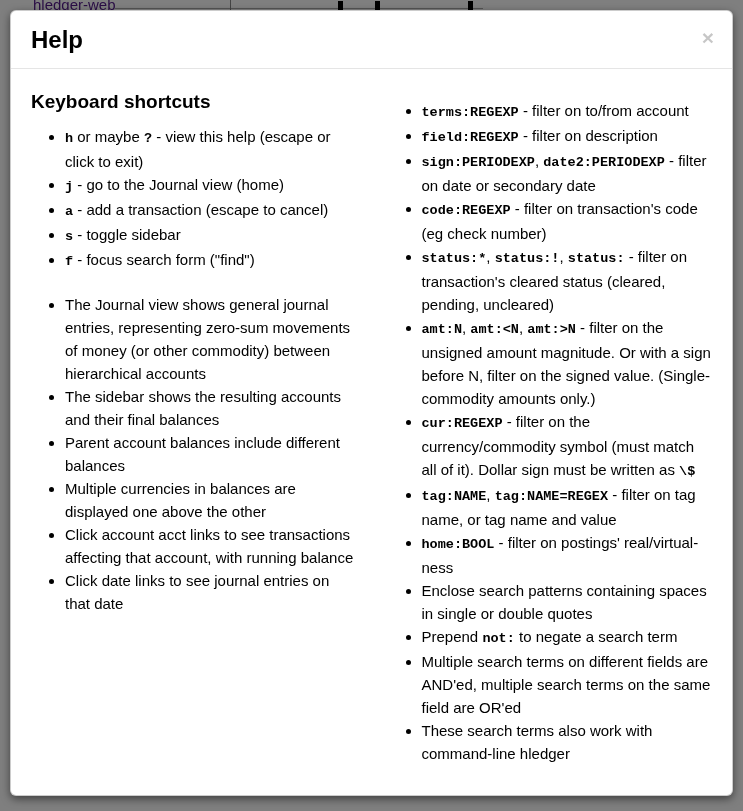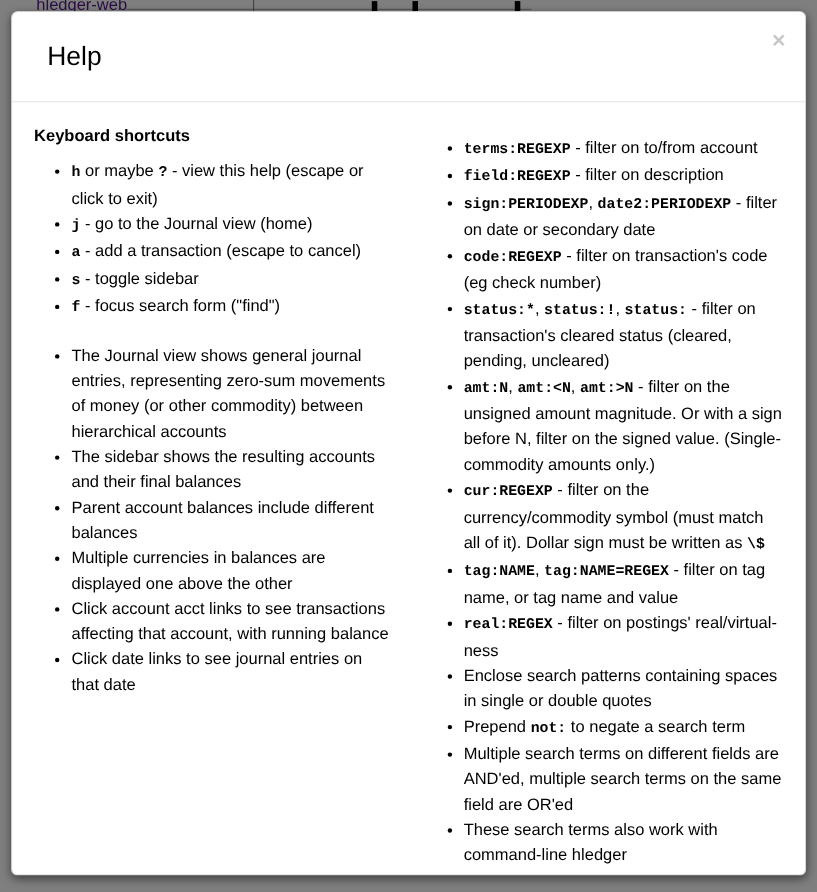--- a/index.html
+++ b/index.html
@@ -50,41 +50,41 @@
     border: 1px solid rgba(0,0,0,0.2);
     border-radius: 6px;
     box-shadow: 0 3px 9px rgba(0,0,0,0.5);
   }
   .modal-header {
     padding: 13px 20px;
     border-bottom: 1px solid #e5e5e5;
     position: relative;
   }
   .modal-title {
-    margin: 12px;
-    font-size: 24px; font-weight: 400;
+    margin: 0;
+    font-size: 24px; font-weight: 700;
     color: #000; line-height: 31px;
   }
   .close-btn {
     position: absolute; right: 18px; top: 16px;
     background: none; border: 0; padding: 0;
     font-size: 21px; font-weight: bold;
     line-height: 1; color: #000; opacity: 0.22;
     cursor: pointer;
     font-family: "Liberation Sans", sans-serif;
   }
   .modal-body {
     padding: 20px 20px 20px 20px;
     display: flex;
     align-items: flex-start;
   }
   .col-left  { width: 50%; padding-right: 18px; }
   .col-right { width: 50%; padding-left: 16px; }
   .section-heading {
-    font-size: 15px; font-weight: bold; color: #000;
+    font-size: 19px; font-weight: bold; color: #000;
     margin: 22px 0 12px 0;
   }
   .col-left .section-heading:first-child,
   .col-right .section-heading:first-child { margin-top: 2px; }
   ul.help-list {
     margin: 10px 0 20px 0;
     padding-left: 34px;
   }
   ul.help-list li {
     font-size: 15px; line-height: 23px; color: #000;
@@ -137,21 +137,21 @@
     <div class="col-right">
       <ul class="help-list">
           <li><code>terms:REGEXP</code> - filter on to/from account</li>
           <li><code>field:REGEXP</code> - filter on description</li>
           <li><code>sign:PERIODEXP</code>, <code>date2:PERIODEXP</code> - filter on date or secondary date</li>
           <li><code>code:REGEXP</code> - filter on transaction's code (eg check number)</li>
           <li><code>status:*</code>, <code>status:!</code>, <code>status:</code> - filter on transaction's cleared status (cleared, pending, uncleared)</li>
           <li><code>amt:N</code>, <code>amt:&lt;N</code>, <code>amt:&gt;N</code> - filter on the unsigned amount magnitude. Or with a sign before N, filter on the signed value. (Single-commodity amounts only.)</li>
           <li><code>cur:REGEXP</code> - filter on the currency/commodity symbol (must match all of it). Dollar sign must be written as <code>\$</code></li>
           <li><code>tag:NAME</code>, <code>tag:NAME=REGEX</code> - filter on tag name, or tag name and value</li>
-          <li><code>real:REGEX</code> - filter on postings' real/virtual-ness</li>
+          <li><code>home:BOOL</code> - filter on postings' real/virtual-ness</li>
           <li>Enclose search patterns containing spaces in single or double quotes</li>
           <li>Prepend <code>not:</code> to negate a search term</li>
           <li>Multiple search terms on different fields are AND'ed, multiple search terms on the same field are OR'ed</li>
           <li>These search terms also work with command-line hledger</li>
         </ul>
     </div>
   </div>
 </div>
 
 </body></html>

